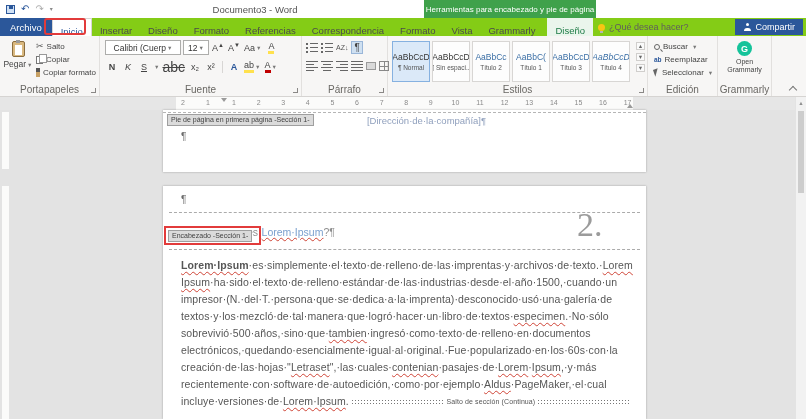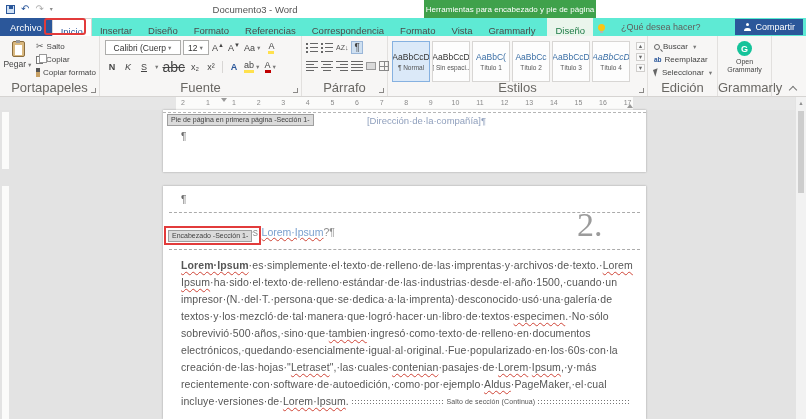--- a/index.html
+++ b/index.html
@@ -15,44 +15,44 @@
   .glyph-undo { color:#2b579a; font-size:10px; line-height:1; }
   .glyph-redo { color:#aeaeae; font-size:10px; line-height:1; }
   .glyph-more { color:#8a8a8a; font-size:6px; line-height:1; }
   .doc-title { position:absolute; left:255px; top:0; height:18px; transform:translateX(-50%);
                display:flex; align-items:center; font-size:9.5px; color:#535353; white-space:nowrap; }
   .ctx-header { position:absolute; left:424px; top:0; width:172px; height:18px; background:#3fa14b;
                 color:#ffffff; font-size:8px; display:flex; align-items:center; justify-content:center;
                 white-space:nowrap; overflow:hidden; }
 
   
-  .tabrow { position:absolute; left:0; top:18px; width:806px; height:18px; background:#5eead4;
+  .tabrow { position:absolute; left:0; top:18px; width:806px; height:18px; background:#84cc16;
             display:flex; align-items:stretch; font-size:9.5px; color:#4a4a4a; }
   .tab-file { background:#2b579a; color:#fff; padding:0 10px; display:flex; align-items:center; }
   .tabs { display:flex; }
   .tab { padding:12px 8px; display:flex; align-items:center; white-space:nowrap; }
   .tab.active { background:#ffffff; color:#2b579a; border:1px solid #d8d6d4; border-bottom:none; }
   .tab.ctx { color:#1e7a46; background:#eaf5ec; margin-left:4px; }
   .anno-inicio { position:absolute; left:44px; top:0px; width:42px; height:17px;
                  border:2px solid #e23b3b; border-radius:3px; z-index:6; pointer-events:none; }
-  .tellme { position:absolute; left:598px; top:0; height:18px; display:flex; align-items:center; gap:16px;
+  .tellme { position:absolute; left:598px; top:0; height:18px; display:flex; align-items:center; gap:4px;
             color:#605e5c; font-size:9px; }
   .ic-bulb { width:7px; height:7px; border-radius:50%; background:#f9c513; position:relative; }
   .ic-bulb::after { content:""; position:absolute; left:2px; bottom:-2px; width:3px; height:2px; background:#b5b5b5; }
   .share { position:absolute; right:3px; top:1px; height:16px; background:#2b579a; color:#fff;
            display:flex; align-items:center; gap:4px; padding:0 8px; font-size:9px; }
   .ic-person { width:8px; height:8px; position:relative; }
   .ic-person::before { content:""; position:absolute; left:2.5px; top:0; width:3px; height:3px; border-radius:50%; background:#fff; }
   .ic-person::after { content:""; position:absolute; left:0.5px; bottom:0; width:7px; height:3.5px; border-radius:3px 3px 0 0; background:#fff; }
 
   
   .ribbon { position:absolute; left:0; top:36px; width:806px; height:61px; background:#f7f6f5;
             border-bottom:1px solid #d6d4d2; display:flex; }
   .group { position:relative; height:100%; border-right:1px solid #e2e0de; flex:0 0 auto; }
-  .glabel { position:absolute; bottom:1px; left:0; right:0; text-align:center; font-size:13px; color:#696763; white-space:nowrap; }
+  .glabel { position:absolute; bottom:1px; left:0; right:0; text-align:center; font-size:10px; color:#696763; white-space:nowrap; }
   .launcher { position:absolute; right:3px; bottom:3px; width:5px; height:5px;
               border-right:1px solid #8a8886; border-bottom:1px solid #8a8886; }
   .vdiv { width:1px; height:12px; background:#d8d6d4; margin:0 2px; align-self:center; }
   .dd { font-size:5.5px; color:#777; margin-left:1px; }
 
   
   .g-clip { width:100px; display:flex; }
   .pastebtn { width:36px; display:flex; flex-direction:column; align-items:center; padding-top:5px; gap:2px; font-size:8.5px; color:#444; }
   .ic-clip { width:13px; height:16px; background:#d9b87f; border:1px solid #8a6d3f; border-radius:2px; position:relative; }
   .ic-clip::before { content:""; position:absolute; left:2px; top:3px; width:7px; height:10px; background:#fff; }
@@ -346,26 +346,26 @@
       <div class="gallery">
           <div class="style-cell selected">
             <div class="prev">AaBbCcD</div>
             <div class="name">¶ Normal</div>
           </div>
           <div class="style-cell">
             <div class="prev">AaBbCcD</div>
             <div class="name">¶ Sin espaci...</div>
           </div>
           <div class="style-cell st-blue">
+            <div class="prev">AaBbCc</div>
+            <div class="name">Título 2</div>
+          </div>
+          <div class="style-cell st-blue">
             <div class="prev">AaBbC(</div>
             <div class="name">Título 1</div>
-          </div>
-          <div class="style-cell st-blue">
-            <div class="prev">AaBbCc</div>
-            <div class="name">Título 2</div>
           </div>
           <div class="style-cell st-blue">
             <div class="prev">AaBbCcD</div>
             <div class="name">Título 3</div>
           </div>
           <div class="style-cell st-blue st-italic">
             <div class="prev">AaBbCcD</div>
             <div class="name">Título 4</div>
           </div>
         </div>

